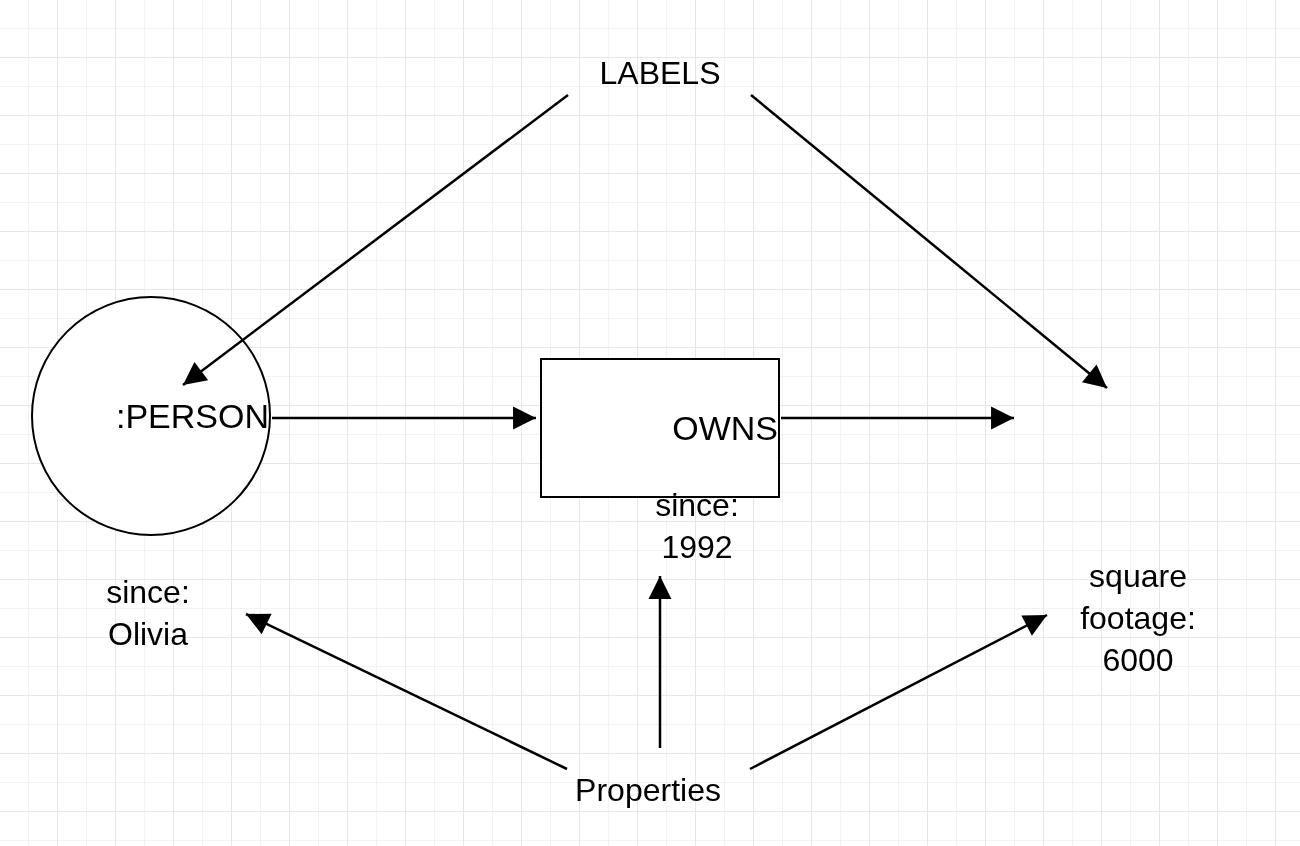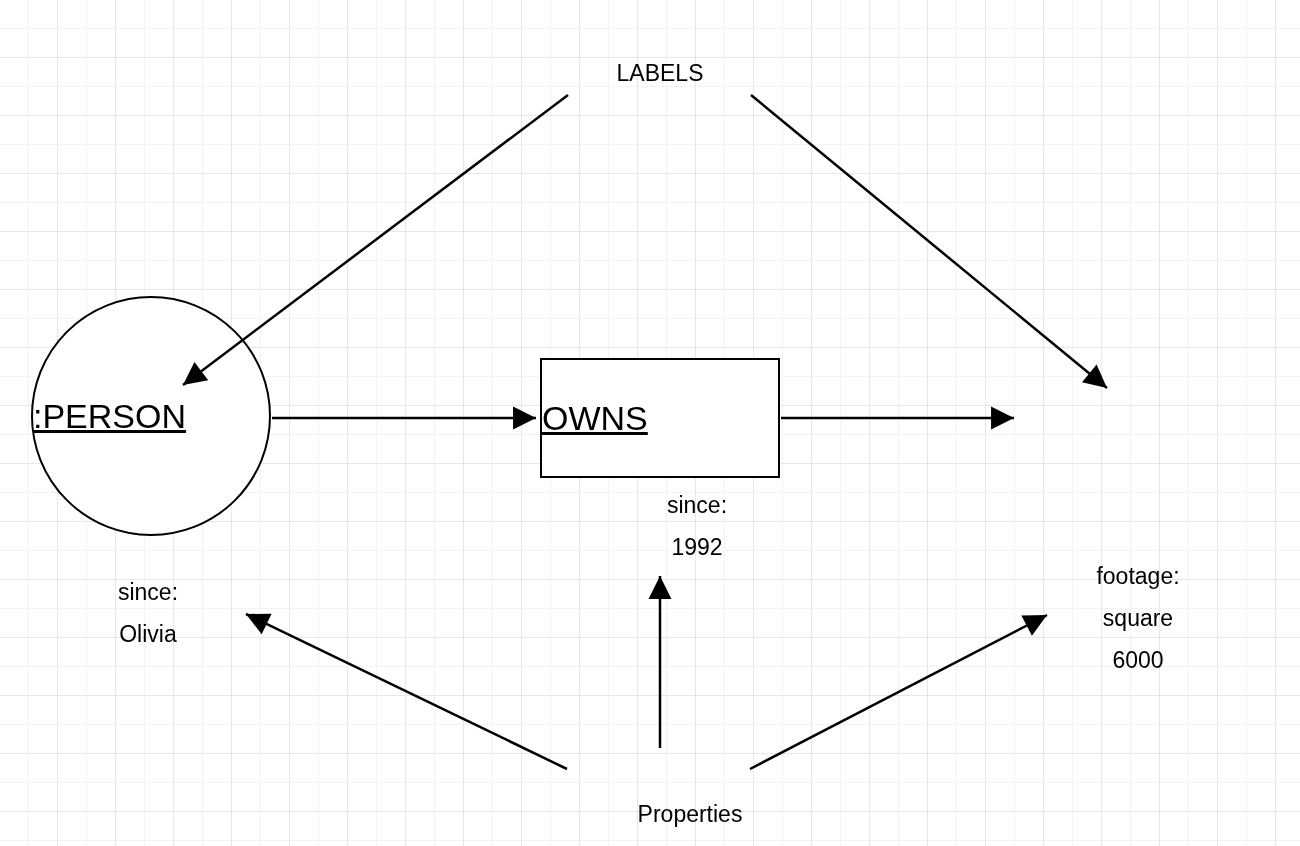--- a/index.html
+++ b/index.html
@@ -23,47 +23,46 @@
     color: #000000;
   }
 
   .node {
     position: absolute;
     box-sizing: border-box;
     background: #ffffff;
     border: 2.5px solid #000000;
     display: flex;
     align-items: center;
-    justify-content: flex-start;
+    justify-content: flex-end;
     font-size: 34px;
     line-height: 42px;
     white-space: nowrap;
-    text-decoration: underline;
   }
   .node.circle { border-radius: 50%; }
 
   .node-person { left: 31px;  top: 296px; width: 240px; height: 240px; }
-  .node-owns   { left: 540px; top: 358px; width: 240px; height: 120px; }
+  .node-owns   { left: 540px; top: 358px; width: 240px; height: 140px; }
   .node-asset  { left: 1019px; top: 295px; width: 242px; height: 242px; }
 
   .floating-label {
     position: absolute;
     transform: translateX(-50%);
     text-align: center;
-    font-size: 23px;
+    font-size: 32px;
     line-height: 42px;
     white-space: nowrap;
   }
   .floating-label span { display: block; }
 
   .labels-title     { left: 660px;  top: 52px; }
   .prop-owns        { left: 660px;  top: 484px; margin-left: 37px; }
   .prop-person      { left: 148px;  top: 571px; }
   .prop-asset       { left: 1138px; top: 555px; }
-  .properties-title { left: 690px;  top: 769px; margin-top: 24px; }
+  .properties-title { left: 648px;  top: 769px; }
 
   .connectors {
     position: absolute;
     left: 0;
     top: 0;
     pointer-events: none;
   }
   .connectors line { pointer-events: stroke; }
 </style>
 </head>
@@ -88,22 +87,22 @@
     <span>since:</span>
     <span>Olivia</span>
   </div>
 
   <div class="floating-label prop-owns">
     <span>since:</span>
     <span>1992</span>
   </div>
 
   <div class="floating-label prop-asset">
+    <span>square</span>
     <span>footage:</span>
-    <span>square</span>
     <span>6000</span>
   </div>
 
   <svg class="connectors" width="1300" height="846" viewBox="0 0 1300 846">
     <defs>
       <marker id="arrowhead" viewBox="0 0 12 12" refX="11" refY="6" markerWidth="11" markerHeight="11" orient="auto-start-reverse">
         <path d="M1,1 L11,6 L1,11 Z" fill="#000000"></path>
       </marker>
     </defs>
 

